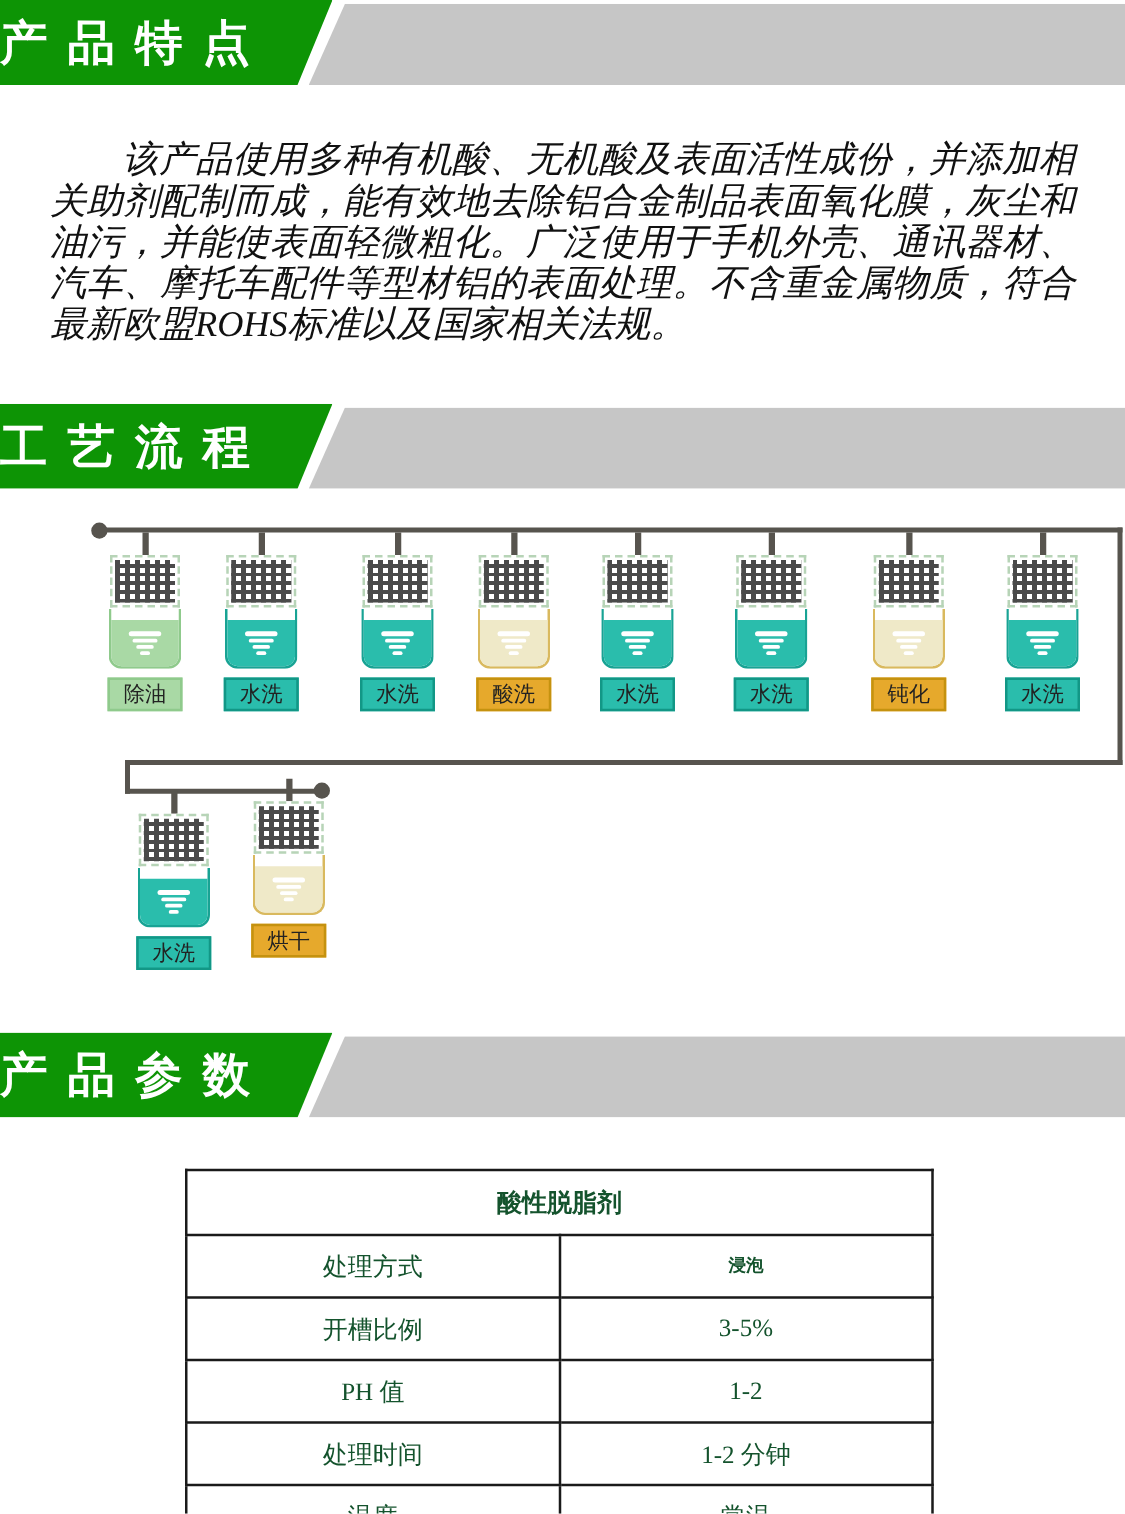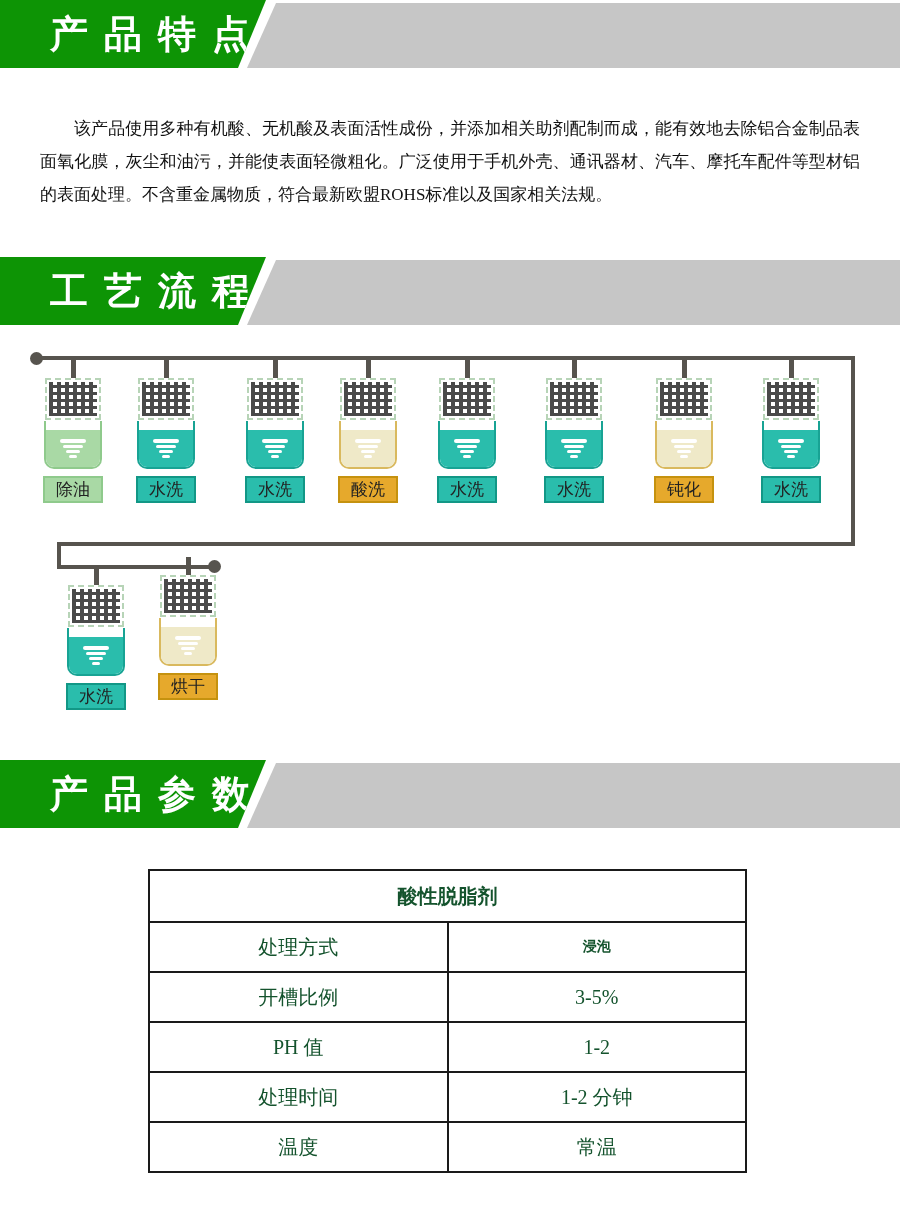--- a/index.html
+++ b/index.html
@@ -9,33 +9,33 @@
   }
   
   .banner{position:relative;height:68px;overflow:hidden;background:#ffffff;}
   .banner .bgreen{
     position:absolute;left:0;top:0;bottom:0;width:266px;background:#0d9405;
     clip-path:polygon(0 0,100% 0,calc(100% - 28px) 100%,0 100%);
     display:flex;align-items:center;
   }
   .banner .btitle{
     font-family:"Liberation Sans", sans-serif;font-weight:600;color:#ffffff;
-    font-size:38px;letter-spacing:16px;padding-left:50px;white-space:nowrap;
+    font-size:38px;letter-spacing:16px;white-space:nowrap;
   }
   .banner .bgray{
     position:absolute;left:247px;right:0;top:3px;bottom:0;background:#c6c6c6;
     clip-path:polygon(29px 0,100% 0,100% 100%,0 100%);
   }
   
   .para{
-    margin:44px 40px 16px 40px;font-size:17px;line-height:33px;color:#111111;
-    text-indent:2em;text-align:justify;
+    margin:44px 40px 16px 40px;font-size:29px;line-height:33px;color:#111111;
+    text-indent:2em;text-align:justify;font-style:italic;
   }
   
-  .diagram{position:relative;margin-top:12px;height:380px;}
+  .diagram{position:relative;margin-top:12px;height:380px;margin-left:43px;}
   .dline{position:absolute;background:#57544e;}
   .ddot{position:absolute;width:13px;height:13px;border-radius:50%;background:#57544e;}
   .unit{position:absolute;width:64px;display:flex;flex-direction:column;align-items:center;}
   .unit .stem{width:5px;height:18px;background:#57544e;}
   .basket-wrap{border:2px dashed #b7d4b7;padding:2px;background:#ffffff;}
   .mesh{
     width:48px;height:34px;
     background-image:
       repeating-linear-gradient(90deg,#4a4a4a 0 4px,transparent 4px 8px),
       repeating-linear-gradient(0deg,#4a4a4a 0 3px,transparent 3px 7px);

